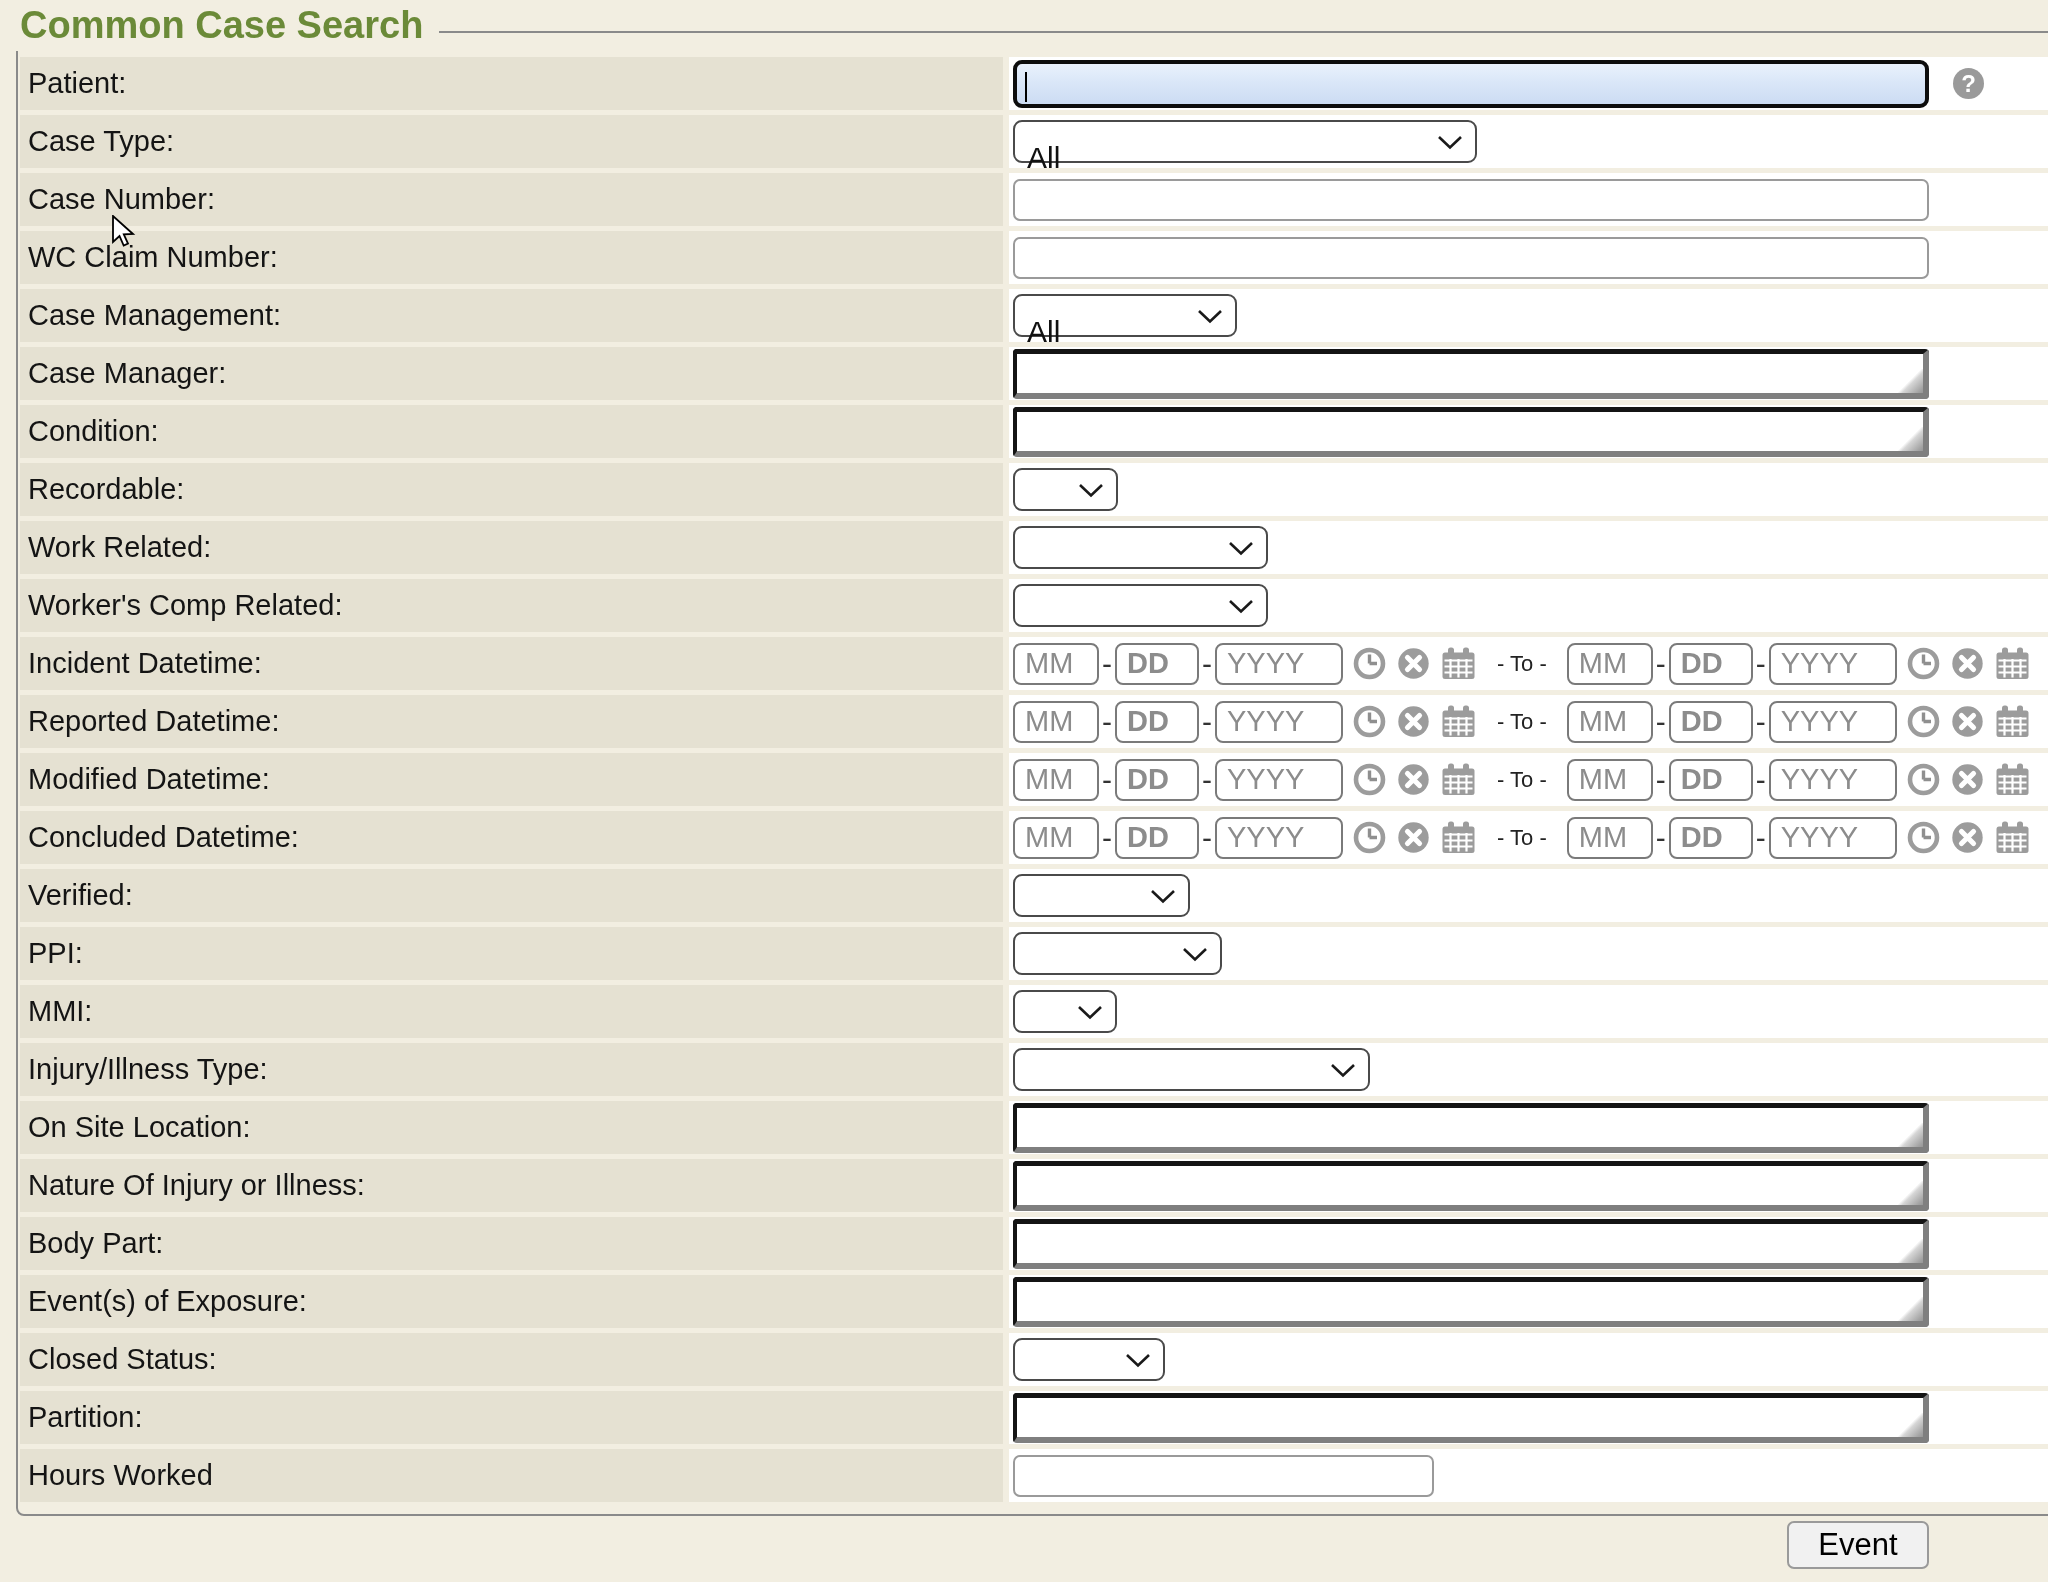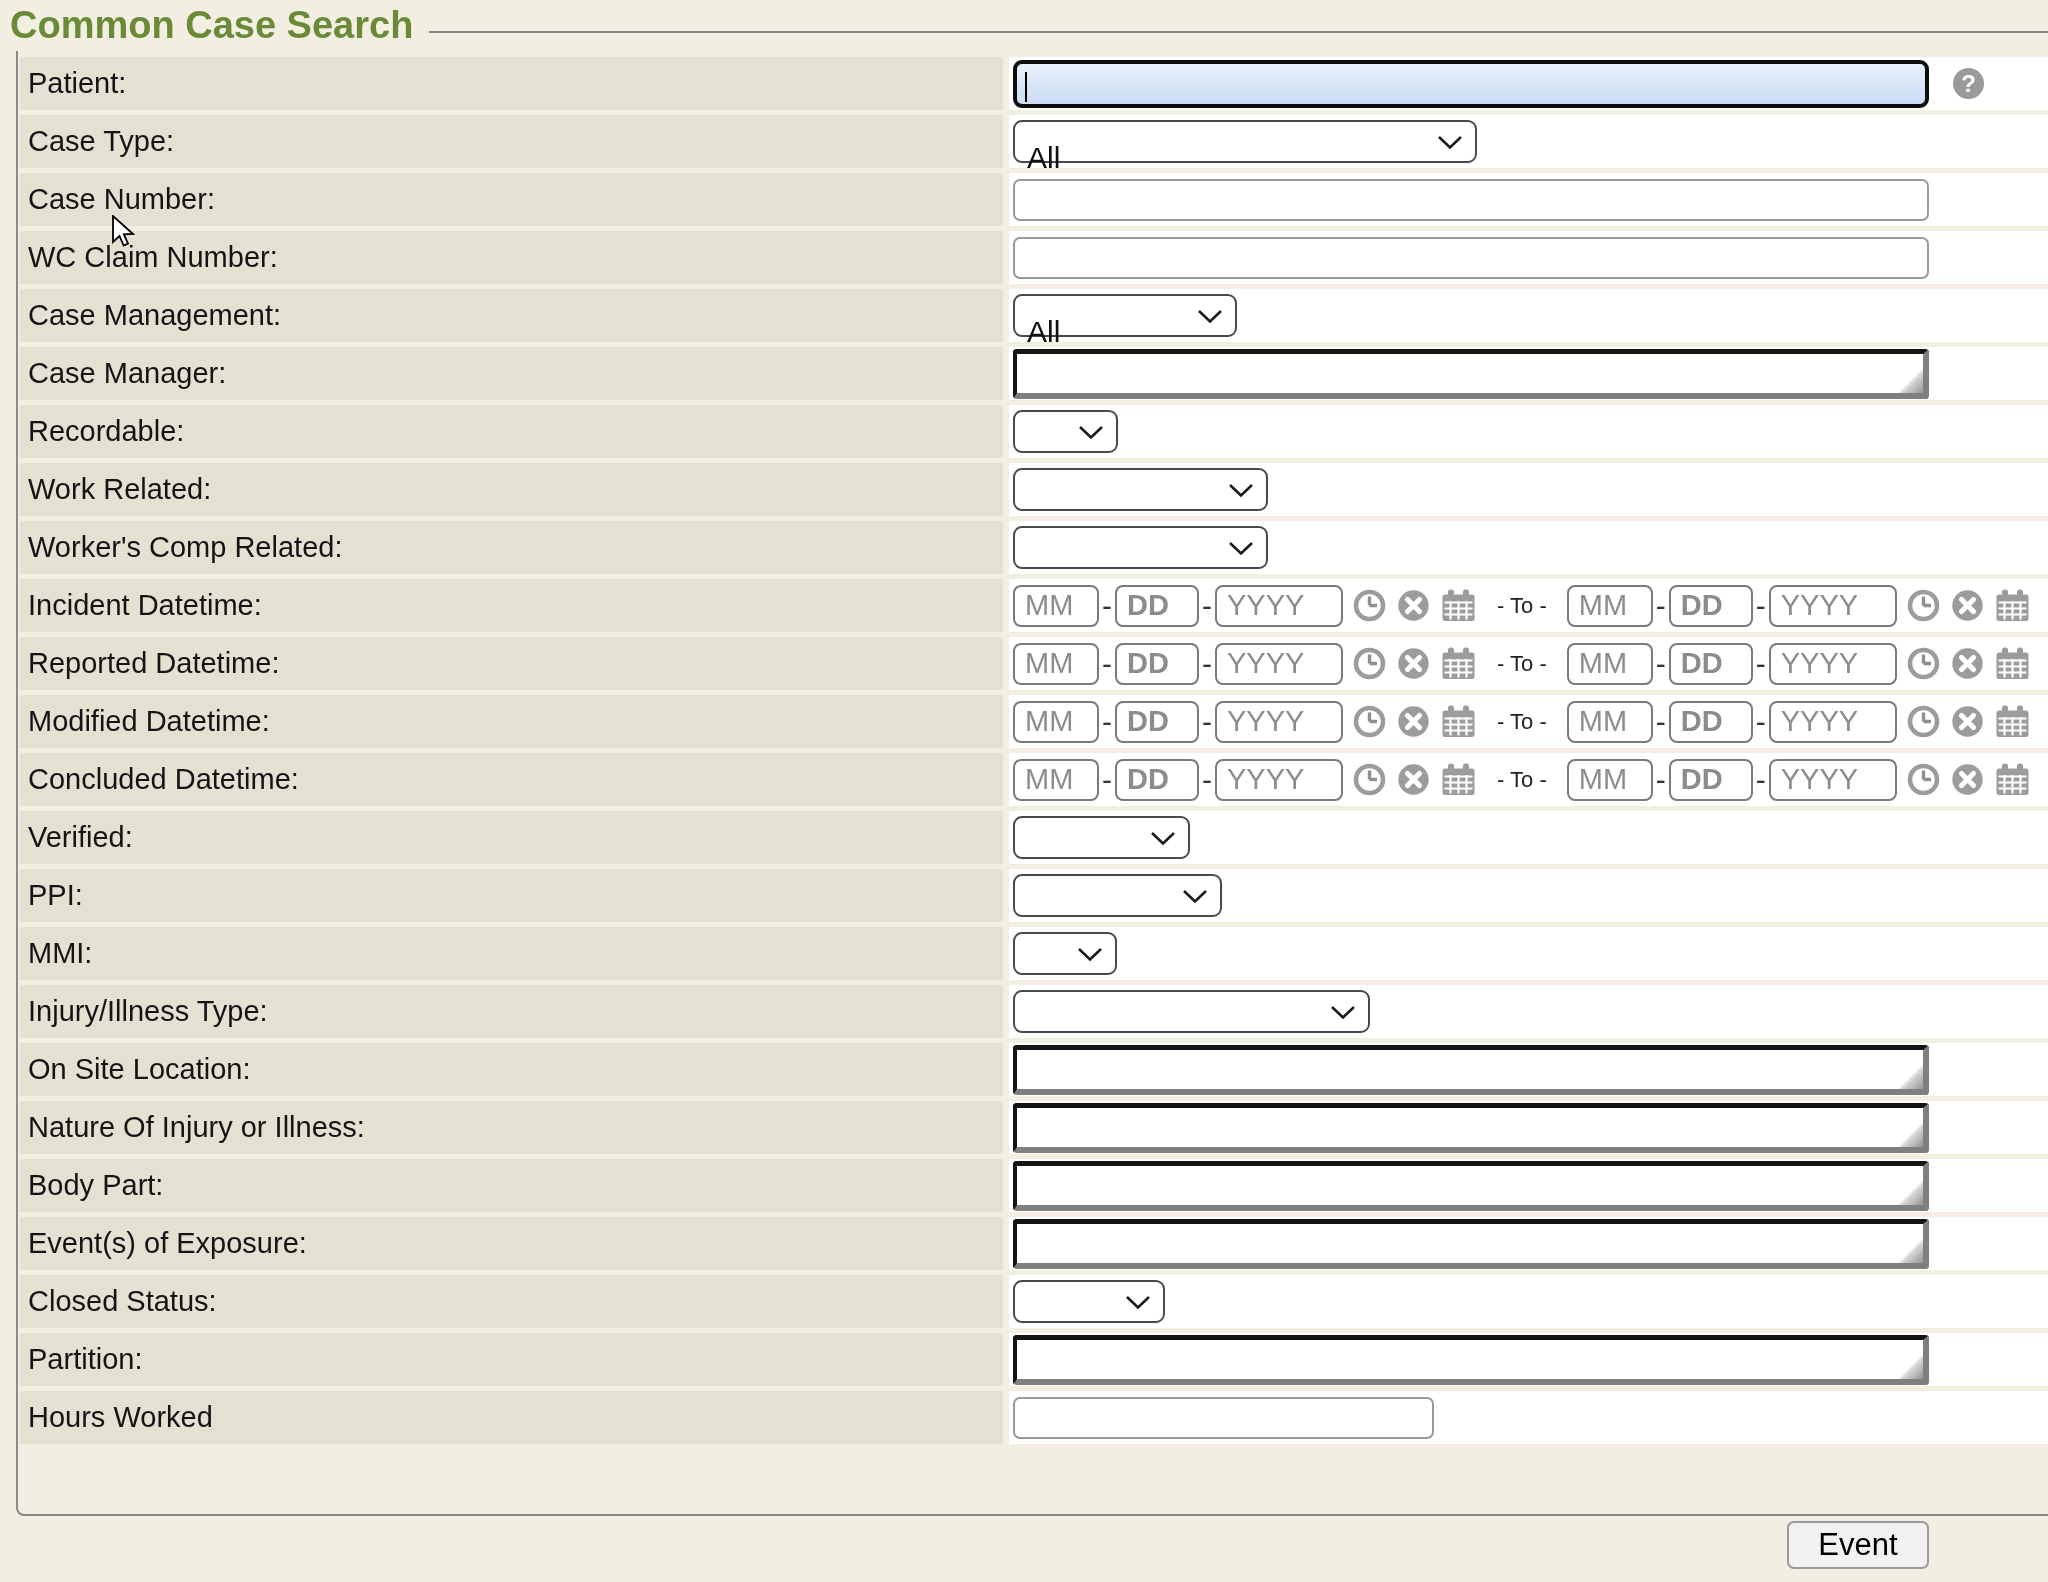--- a/index.html
+++ b/index.html
@@ -1,20 +1,20 @@
 <!DOCTYPE html>
 <html><head>
 <meta charset="utf-8">
 <style>
   html,body{margin:0;padding:0;}
   body{width:2048px;height:1582px;position:relative;overflow:hidden;
        background:#f2eee1;font-family:"Liberation Sans",sans-serif;}
   .fieldset-border{position:absolute;left:16px;top:31px;width:2044px;height:1481px;
        border:2px solid #8a8a8a;border-radius:8px;}
-  .legend{position:absolute;left:6px;top:4px;font-size:38px;font-weight:bold;
+  .legend{position:absolute;left:16px;top:4px;font-size:38px;font-weight:bold;
        color:#6b8a38;background:#f2eee1;padding:0 16px 4px 4px;white-space:nowrap;}
   .rows{position:absolute;left:20px;top:57px;width:2028px;}
   .row{display:flex;height:53px;margin-bottom:5px;}
   .cell-label{width:983px;flex:0 0 983px;background:#e5e1d2;display:flex;
        align-items:center;padding-left:8px;box-sizing:border-box;
        font-size:29px;color:#141414;}
   .cell-field{flex:1;margin-left:6px;background:#ffffff;display:flex;
        align-items:center;padding-left:4px;box-sizing:border-box;position:relative;}
   
   .text-input{height:42px;box-sizing:border-box;border:2px solid #9a9a9a;
@@ -102,20 +102,26 @@
         </div>
       </div>
     </div>
     <div class="row">
       <div class="cell-label">Case Manager:</div>
       <div class="cell-field">
         <div class="lookup-input" style="width: 916px;"></div>
       </div>
     </div>
     <div class="row">
+      <div class="cell-label">Condition:</div>
+      <div class="cell-field">
+        <div class="lookup-input" style="width: 916px;"></div>
+      </div>
+    </div>
+    <div class="row">
       <div class="cell-label">Recordable:</div>
       <div class="cell-field">
         <div class="select-box" style="width: 105px;">
           <span class="select-value"></span>
           <span class="select-chevron"><svg width="26" height="15" viewBox="0 0 26 15">
               <polyline points="2,2 13,12.5 24,2" fill="none" stroke="#1a1a1a" stroke-width="2.6"></polyline>
             </svg></span>
         </div>
       </div>
     </div>

